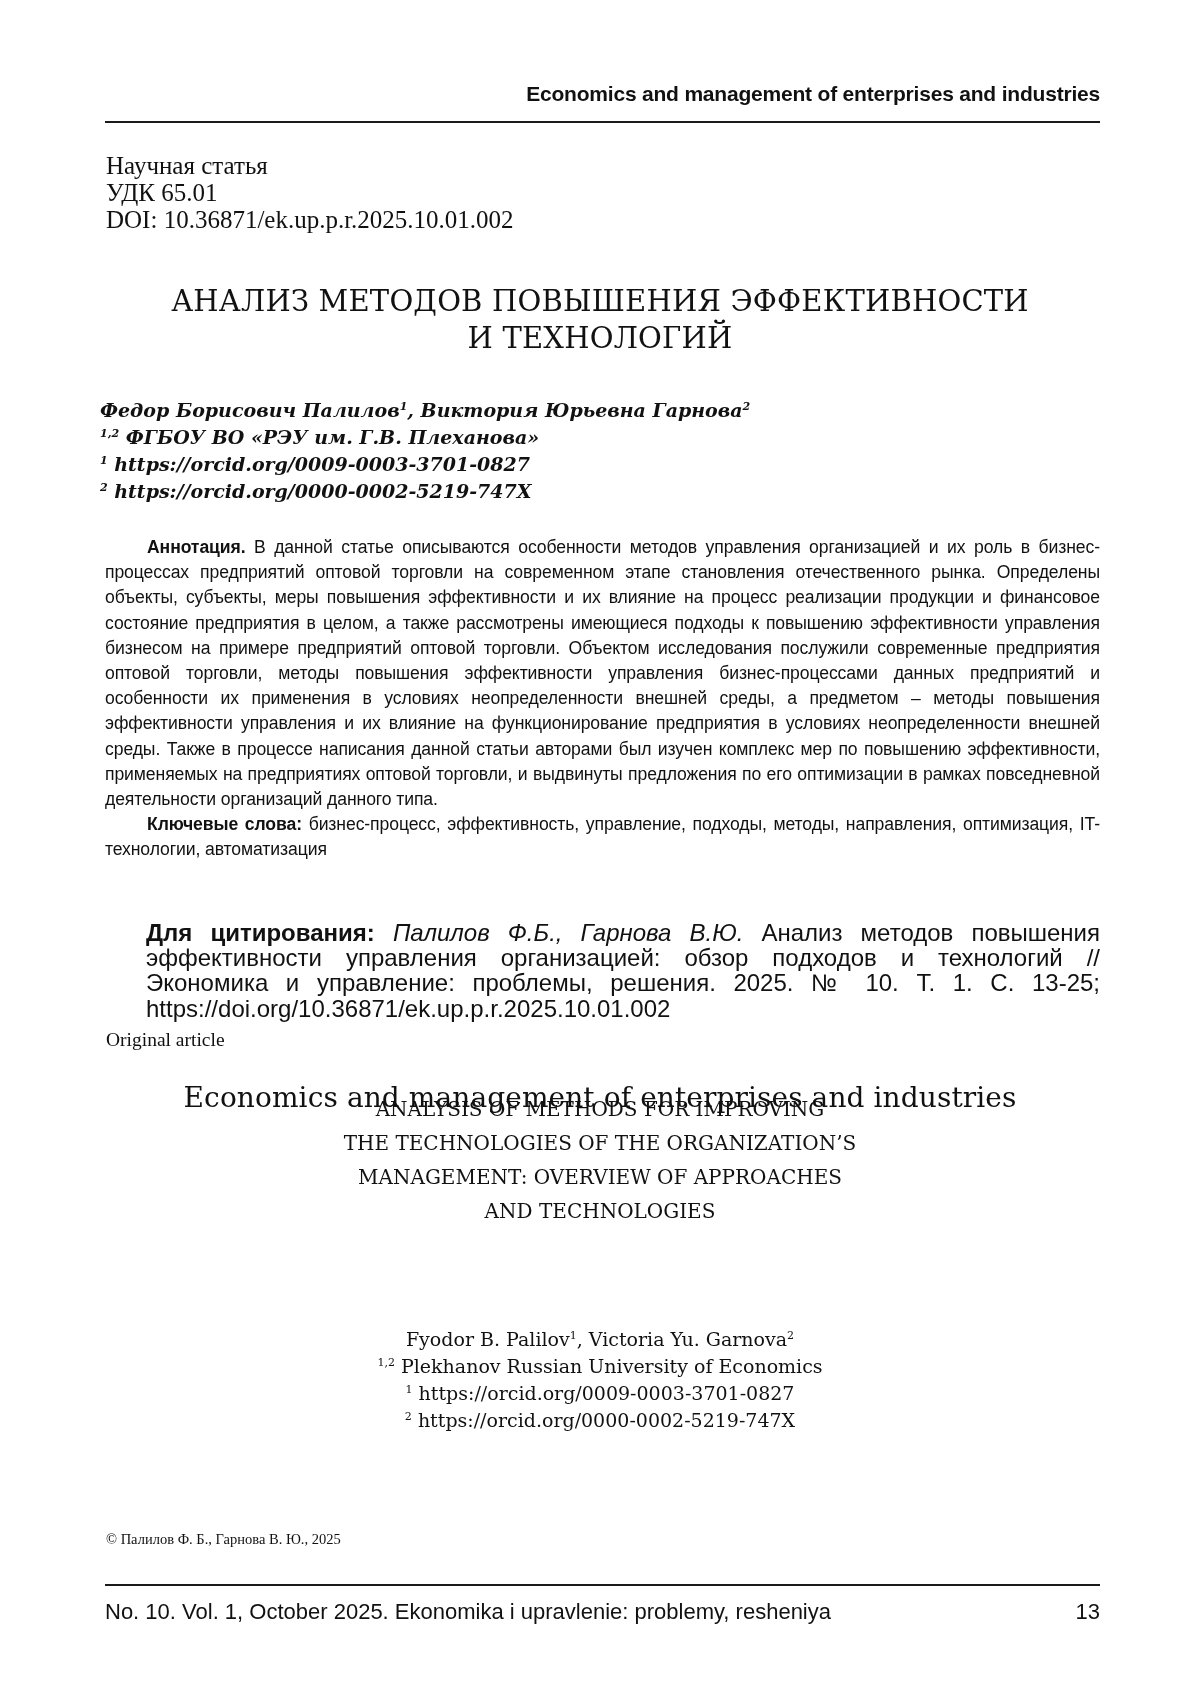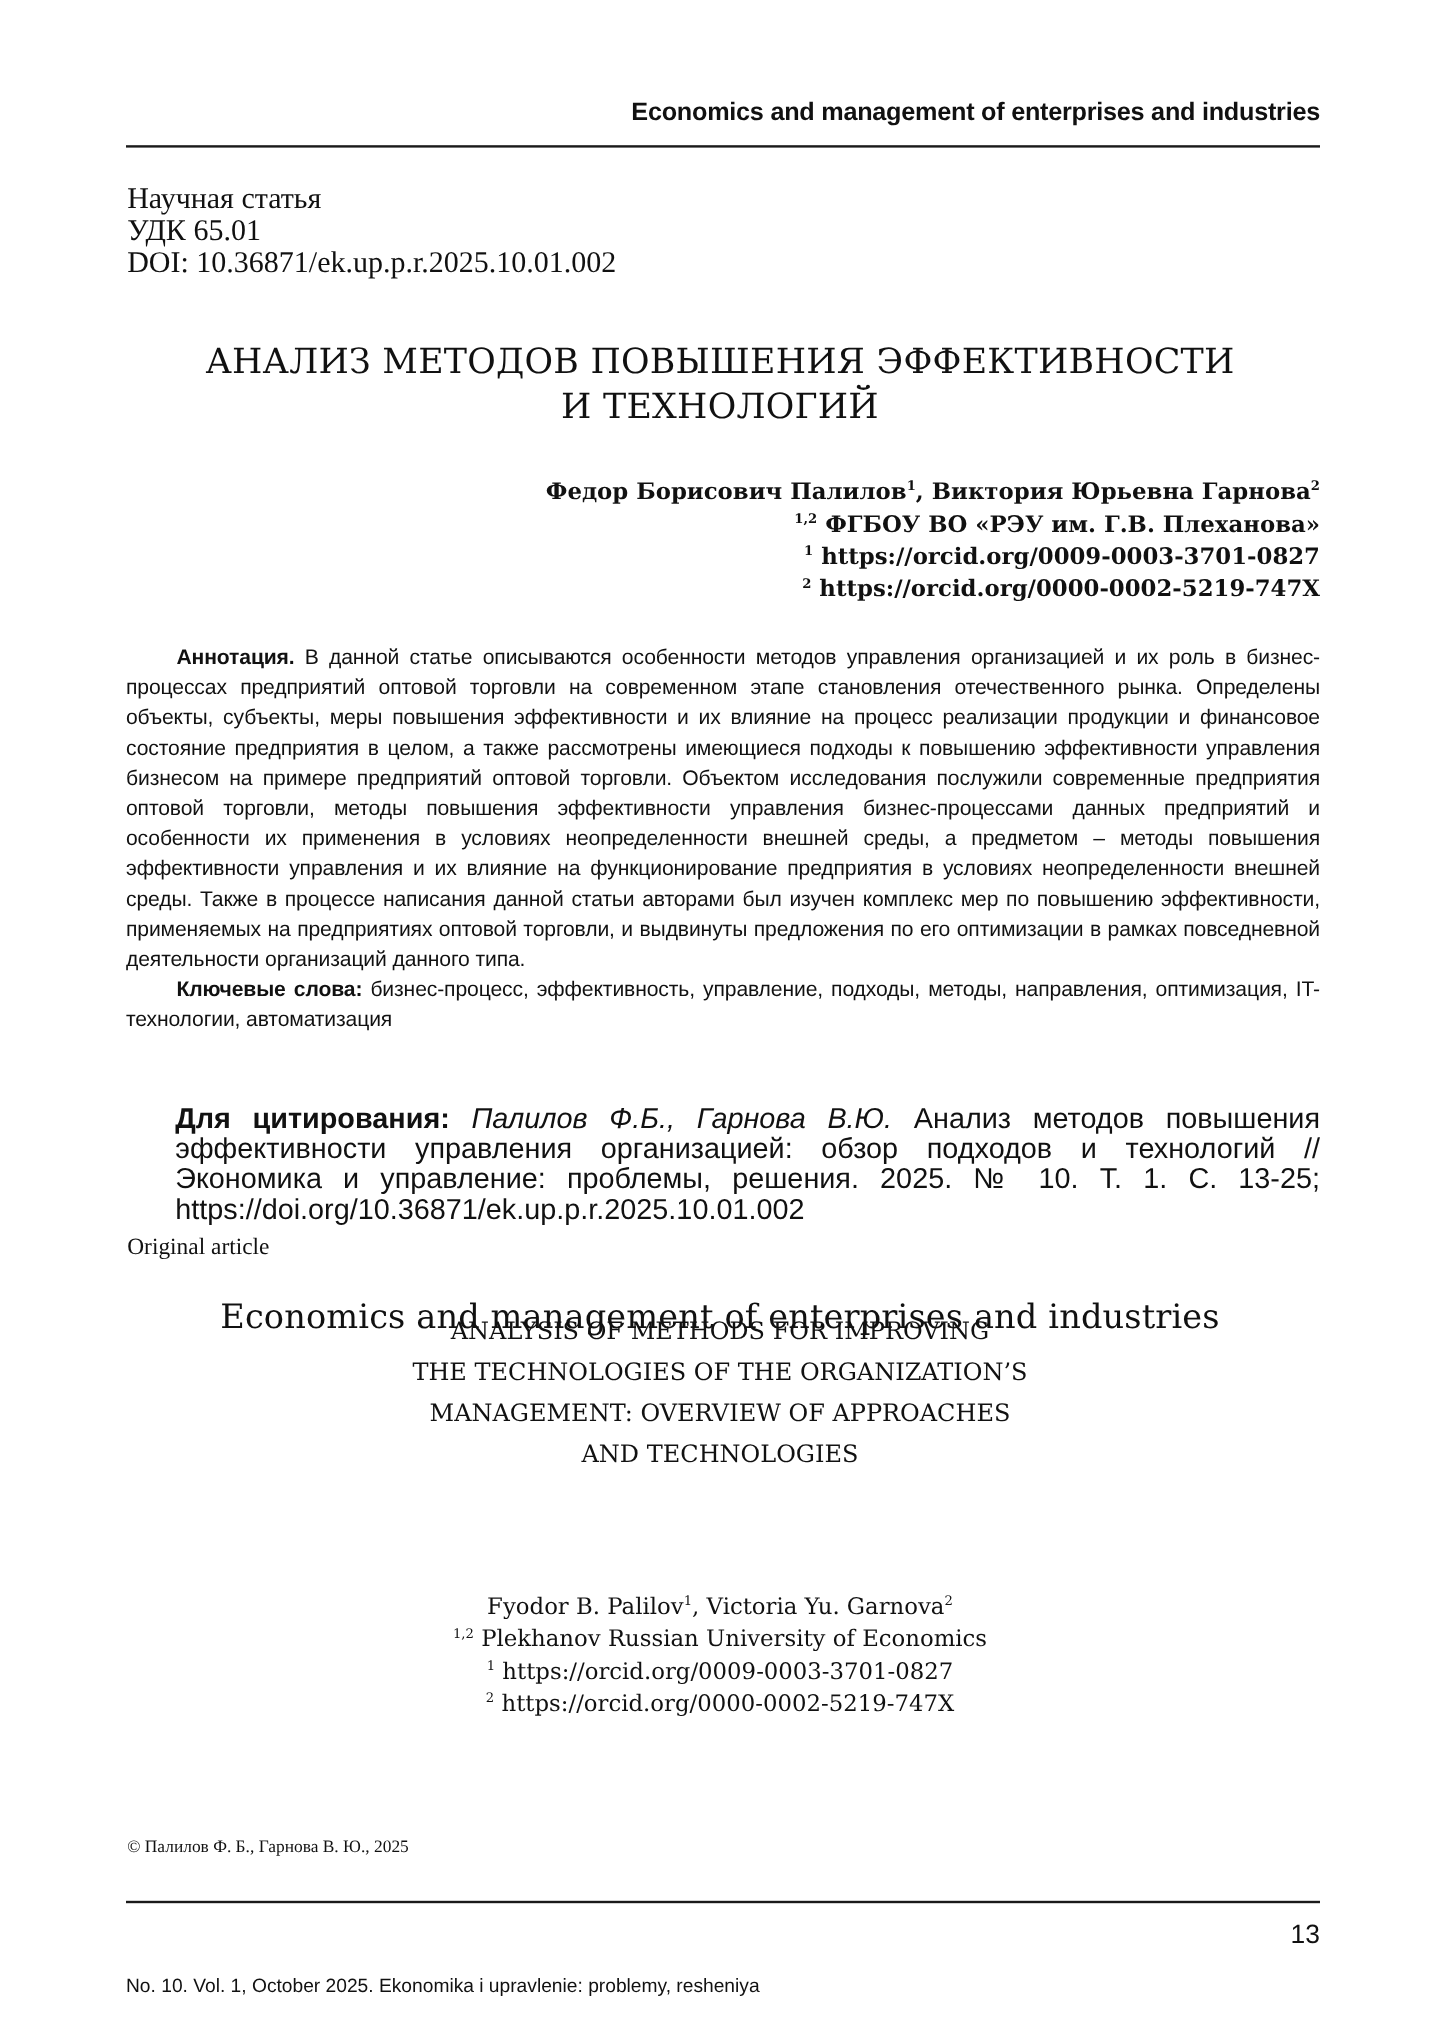--- a/index.html
+++ b/index.html
@@ -21,21 +21,21 @@
     .meta div { white-space: nowrap; }
 
     .ru-title {
       position: absolute; left: 100px; right: 100px; top: 252px;
       text-align: center; font-size: 29px; font-weight: normal; line-height: 37px;
       letter-spacing: 0.2px;
       margin-top: 31px;
     }
     .ru-authors {
       position: absolute; left: 100px; right: 100px; top: 397px;
-      text-align: right; font-size: 19px; font-weight: bold; line-height: 27px;
+      text-align: left; font-size: 19px; font-weight: bold; font-style: italic; line-height: 27px;
     }
     sup { font-size: 11px; line-height: 0; vertical-align: super; }
 
     .abstract {
       position: absolute; left: 105px; right: 100px; top: 535px;
       font-size: 17.6px; line-height: 25.2px; text-align: justify; letter-spacing: -0.1px;
     }
     .abstract p { margin: 0; text-indent: 42px; }
     .abstract b { font-weight: bold; }
 
@@ -52,21 +52,21 @@
     }
     .en-title {
       position: absolute; left: 100px; right: 100px; top: 1092px;
       text-align: center; font-size: 20px; line-height: 34px;
     }
     .en-authors {
       position: absolute; left: 100px; right: 100px; top: 1326px;
       text-align: center; font-size: 19px; line-height: 27px;
     }
     .copyright { position: absolute; left: 106px; top: 1531px; font-size: 14.5px; }
-    .footer-left { position: absolute; left: 105px; top: 1599px; font-size: 16px; margin-top: 48px; }
+    .footer-left { position: absolute; left: 105px; top: 1599px; font-size: 22px; }
     .footer-right { position: absolute; right: 100px; top: 1599px; font-size: 22px; }
   </style>
 </head>
 <body>
 
 <div class="page">
 
   <div class="running-head sans">Economics and management of enterprises and industries</div>
   <div class="rule top"></div>
 

